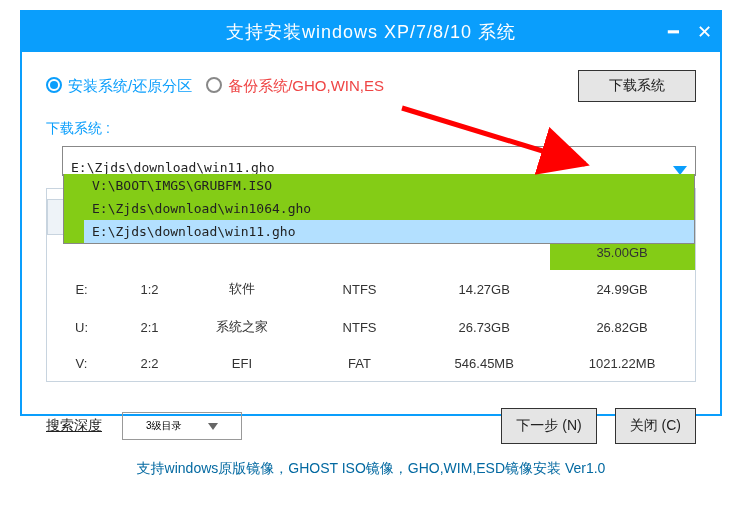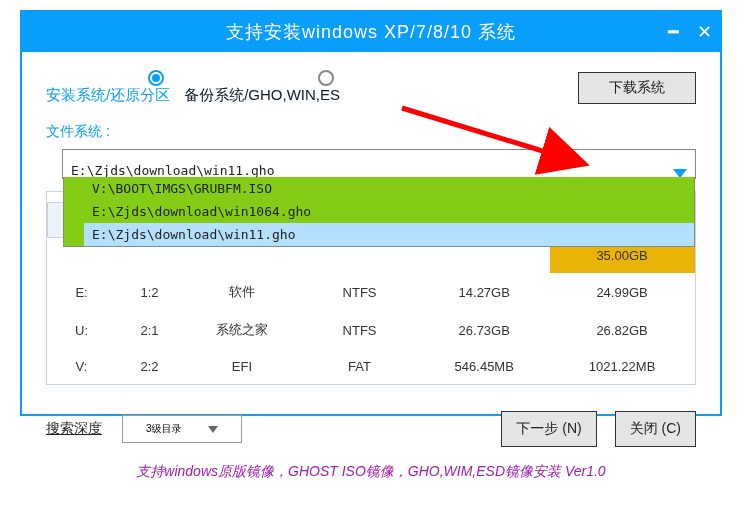--- a/index.html
+++ b/index.html
@@ -4,48 +4,48 @@
   <style>
     * { box-sizing: border-box; margin: 0; padding: 0; font-family: "Microsoft YaHei", Arial, sans-serif; }
     body { background: #fff; width: 753px; height: 506px; overflow: hidden; }
     .window { position: absolute; left: 20px; top: 10px; width: 702px; height: 406px; border: 2px solid #0a9efc; background: #fff; }
     .titlebar { height: 40px; background: #0a9efc; display: flex; align-items: center; justify-content: center; position: relative; }
     .title { color: #fff; font-size: 18px; letter-spacing: 1px; }
     .title-ctrls { position: absolute; right: 8px; top: 0; height: 100%; display: flex; align-items: center; gap: 18px; }
     .title-ctrl { color: #fff; font-size: 18px; cursor: pointer; user-select: none; }
     .content { padding: 18px 24px 10px 24px; }
     .top-row { display: flex; align-items: center; gap: 14px; }
-    .radio-group { display: flex; align-items: flex-end; cursor: pointer; flex-direction: column; }
+    .radio-group { display: flex; align-items: flex-start; cursor: pointer; }
     .radio-outer { width: 16px; height: 16px; border-radius: 50%; border: 2px solid #888; display: flex; align-items: center; justify-content: center; margin-right: 6px; }
     .radio-outer.checked { border-color: #0a9efc; }
     .radio-inner { width: 8px; height: 8px; border-radius: 50%; background: #0a9efc; }
     .radio-label.checked { color: #0a9efc; font-size: 15px; }
-    .radio-label.unchecked { color: #0f172a; font-size: 15px; }
+    .radio-label.unchecked { color: #ef4444; font-size: 15px; }
     .btn { border: 1px solid #333; background: #e5e5e5; padding: 6px 20px; font-size: 14px; cursor: pointer; color: #222; }
     .btn-download { margin-left: auto; padding: 6px 30px; }
     .path-label { color: #0a9efc; font-size: 14px; margin-top: 18px; margin-bottom: 8px; }
     .path-row { display: flex; align-items: center; gap: 14px; position: relative; }
     .path-input-wrap { flex: 1; border: 1px solid #888; height: 30px; display: flex; align-items: flex-end; padding: 0 8px; position: relative; margin-left: 16px; }
     .path-input { flex: 1; border: none; outline: none; font-family: "SimSun", monospace; font-size: 13px; color: #222; }
     .dropdown-arrow { width: 0; height: 0; border-left: 7px solid transparent; border-right: 7px solid transparent; border-top: 9px solid #0a9efc; cursor: pointer; }
     .dropdown-list { position: absolute; left: 0; top: 27px; width: 100%; border: 1px solid #888; border-top: none; background: #84cc16; z-index: 5; padding-left: 20px; }
     .dropdown-item { padding: 4px 8px; font-family: "SimSun", monospace; font-size: 13px; color: #222; cursor: pointer; }
     .dropdown-item.selected { background: #b3e0ff; }
     .table { margin-top: 10px; width: 100%; border-collapse: collapse; }
     .table-header-cell { background: #eef3f8; border: 1px solid #c8d4df; padding: 8px 4px; font-size: 13px; text-align: center; color: #8b5cf6; font-weight: normal; }
     .data-row td { padding: 10px 4px; font-size: 13px; text-align: center; color: #333; }
-    .data-row.hl td:last-child { background: #eab308; }
+    .data-row.hl td:last-child { background: #84cc16; }
     .table-wrap { border: 1px solid #c8d4df; margin-top: 12px; }
     .bottom-row { display: flex; align-items: center; margin-top: 26px; gap: 14px; }
     .depth-label { font-size: 14px; color: #222; text-decoration: underline; }
     .depth-select { border: 1px solid #999; height: 28px; width: 120px; display: flex; align-items: center; justify-content: space-between; padding: 0 23px; cursor: pointer; font-size: 10px; margin-left: 6px; }
     .small-arrow { width: 0; height: 0; border-left: 5px solid transparent; border-right: 5px solid transparent; border-top: 7px solid #666; }
     .bottom-btns { margin-left: auto; display: flex; gap: 18px; }
     .btn-big { padding: 8px 14px; font-size: 14px; }
-    .footer { text-align: center; color: #a21caf; font-size: 14px; margin-top: 16px; font-style: italic; }
+    .footer { text-align: center; color: #0369a1; font-size: 14px; margin-top: 16px; }
     .annot-arrow { position: absolute; left: 345px; top: 88px; width: 250px; height: 80px; pointer-events: none; z-index: 10; }
   </style>
 </head>
 <body>
 
 <div class="window">
   <div class="titlebar">
     <div class="title">支持安装windows XP/7/8/10 系统</div>
     <div class="title-ctrls">
       <span class="title-ctrl">━</span>
@@ -61,21 +61,21 @@
           </div>
         <span class="radio-label checked">安装系统/还原分区</span>
       </div>
       <div class="radio-group">
         <div class="radio-outer"></div>
         <span class="radio-label unchecked">备份系统/GHO,WIN,ES</span>
       </div>
       <button class="btn btn-download">下载系统</button>
     </div>
 
-    <div class="path-label">文件系统 :</div>
+    <div class="path-label">下载系统 :</div>
 
     <div class="path-row">
       <div class="path-input-wrap">
         <input class="path-input" value="E:\Zjds\download\win11.gho" style="">
         <div class="dropdown-arrow"></div>
         <div class="dropdown-list" id="dropdown-list">
             <div class="dropdown-item">V:\BOOT\IMGS\GRUBFM.ISO</div>
             <div class="dropdown-item">E:\Zjds\download\win1064.gho</div>
             <div class="dropdown-item selected">E:\Zjds\download\win11.gho</div>
           </div>

